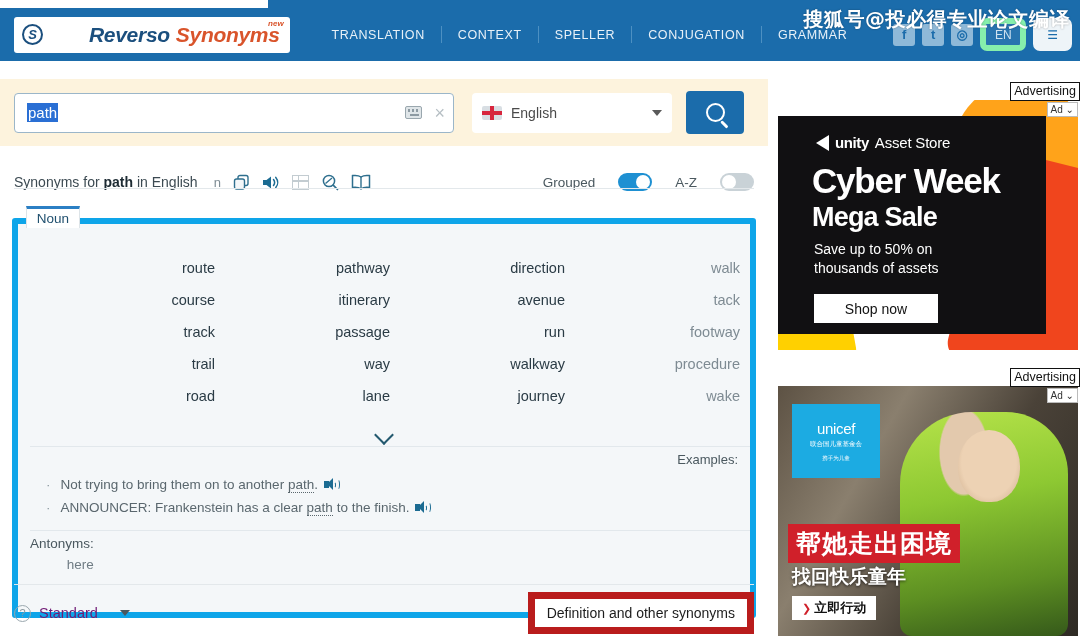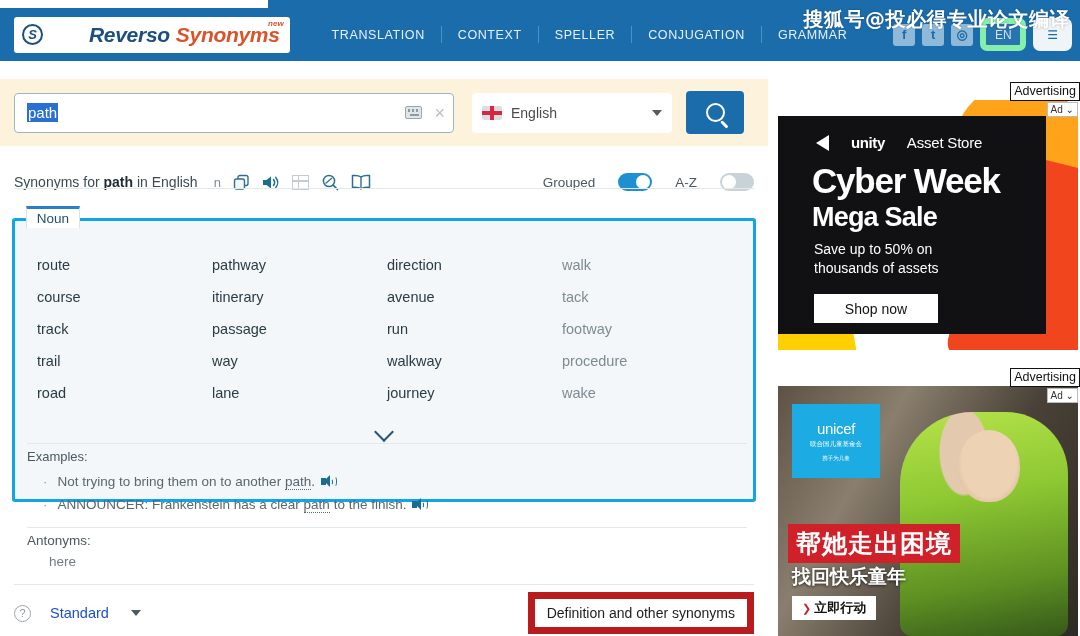--- a/index.html
+++ b/index.html
@@ -154,22 +154,22 @@
   .tg.off { background:#c9d2d7; }
   .tg .knob { position:absolute; top:2px; width:14px; height:14px; border-radius:50%; background:#fff; }
   .tg.on .knob{ right:2px; }
   .tg.off .knob{ left:2px; }
   .toolrow-line {
     position:absolute; left:14px; top:188px; width: 740px; height:1px; background:#e3e8eb;
   }
 
   
   .results-card {
-    position:absolute; left:12px; top: 218px; width: 744px; height: 284px;
-    background:#f4f7f9; border:3px solid #0ea5e9; border-radius: 3px;
+    position:absolute; left:12px; top: 218px; width: 744px; height: 400px;
+    background:#f4f7f9; border:6px solid #0ea5e9; border-radius: 3px; text-align: right;
   }
   .pos-tab {
     position:absolute; left: 26px; top: 206px; width: 54px; height: 22px;
     background:#ffffff; border:1px solid #dde4e8; border-bottom:none;
     border-top: 3px solid #2b7fc4;
     display:flex; align-items:center; justify-content:center;
     font-size: 13.5px; color:#1f4f6e; z-index: 4;
   }
   .syn-grid {
     position:absolute; left:22px; top: 28px; width: 700px;
@@ -225,21 +225,21 @@
 
   
   .footer {
     position:absolute; left:0; top: 590px; width: 768px; height: 46px;
     display:flex; align-items:center; padding: 0 14px;
   }
   .q-ico {
     width:17px;height:17px;border-radius:50%;border:1.4px solid #9aa7ae;
     color:#8b989f;font-size:11px;display:flex;align-items:center;justify-content:center;
   }
-  .std-label{ font-size:14.5px; color:#1d4ed8; margin-left:19px; }
+  .std-label{ font-size:14.5px; color:#701a75; margin-left:8px; }
   .std-caret{
     margin-left:22px; width:0;height:0;border-left:5px solid transparent;
     border-right:5px solid transparent;border-top:6px solid #4a585f;
   }
   .def-btn {
     margin-left:auto; border:7px solid #b91c1c; background:#fff;
     font-size:14px; color:#1c1c1c; padding: 6px 12px; cursor:pointer;
   }
   .footer-line{
     position:absolute; left:14px; top: 584px; width: 740px; height:1px; background:#e3e8eb;
@@ -267,21 +267,21 @@
   .u-red-right{ position:absolute; right:-20px; top:60px; width:130px; height:215px;
     background:#f0451d; transform: rotate(14deg); border-radius: 18px;}
   .u-yellow-left{ position:absolute; left:-22px; top:120px; width:90px; height:150px;
     background:#ffd000; transform: rotate(-10deg); border-radius: 14px;}
   .u-orange-left{ position:absolute; left:-28px; top:92px; width:72px; height:80px;
     background:#ff7a18; transform: rotate(8deg); }
   .u-card{
     position:absolute; left:0px; top: 16px; width: 268px; height: 218px;
     background:#111012;
   }
-  .u-logo{ position:absolute; left: 38px; top: 18px; display:flex; align-items:center; gap:22px;}
+  .u-logo{ position:absolute; left: 38px; top: 18px; display:flex; align-items:center; gap:6px;}
   .u-logo .cube{
     width:0;height:0;border-top:8px solid transparent;border-bottom:8px solid transparent;
     border-right:13px solid #fff;
   }
   .u-logo .t1{ color:#fff; font-size:15px; font-weight:bold; letter-spacing:-.4px;}
   .u-logo .t2{ color:#fff; font-size:15px; letter-spacing:-.2px;}
   .u-h1{ position:absolute; left: 34px; top: 46px; color:#fff; font-size: 35px;
     font-weight:bold; letter-spacing:-1.2px; line-height: 38px; }
   .u-h2{ position:absolute; left: 34px; top: 86px; color:#fff; font-size: 27px;
     font-weight:bold; letter-spacing:-.8px; }

